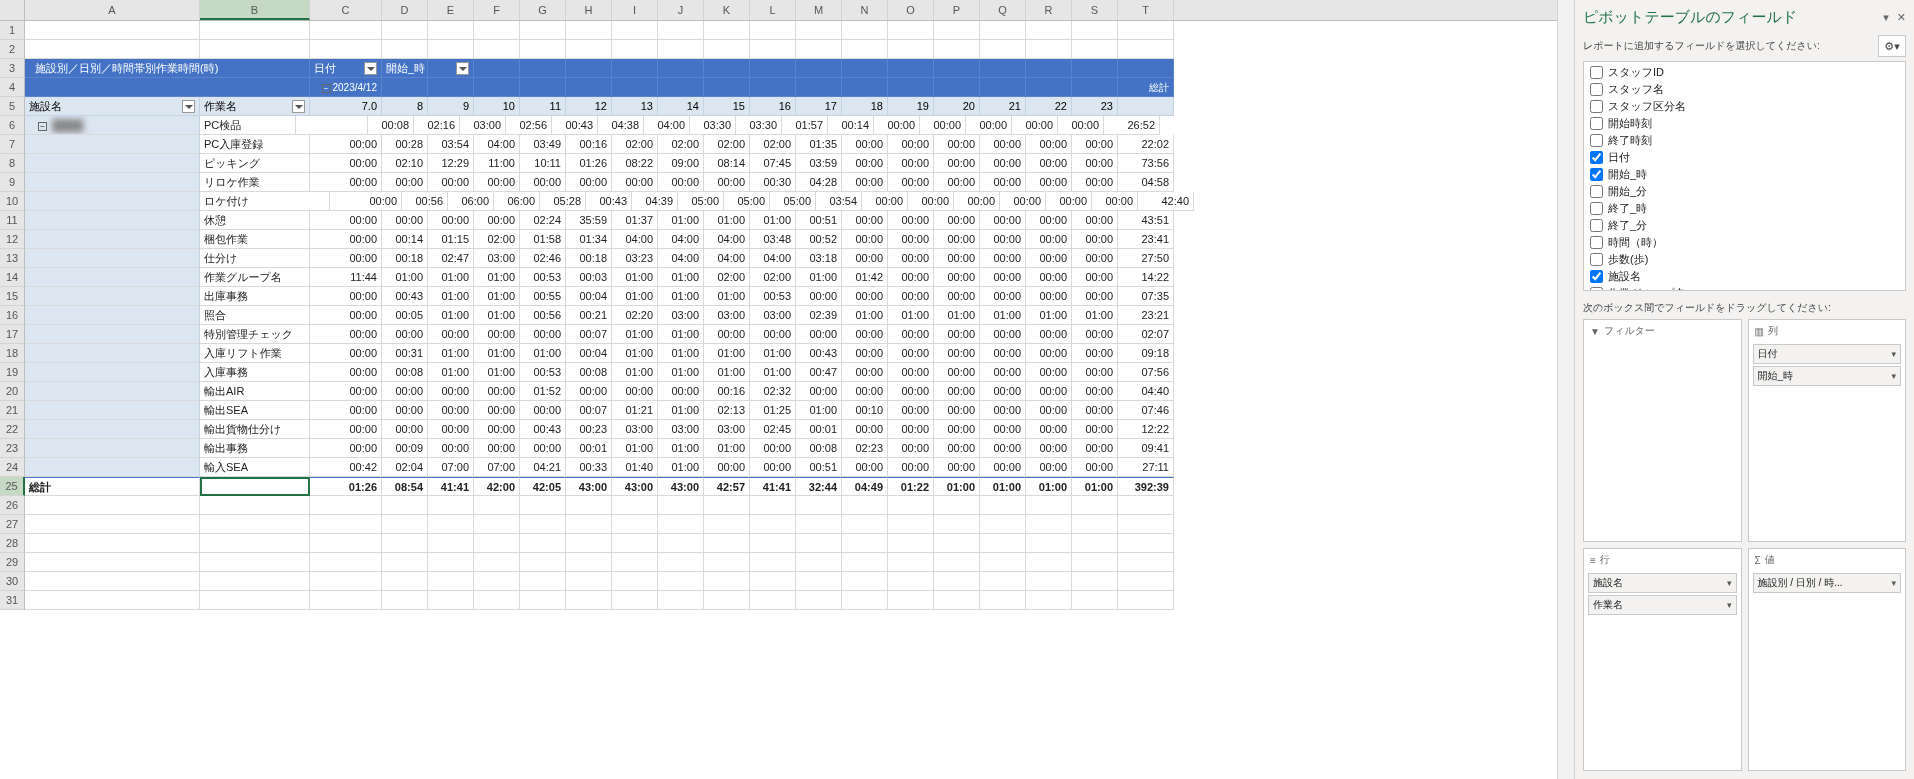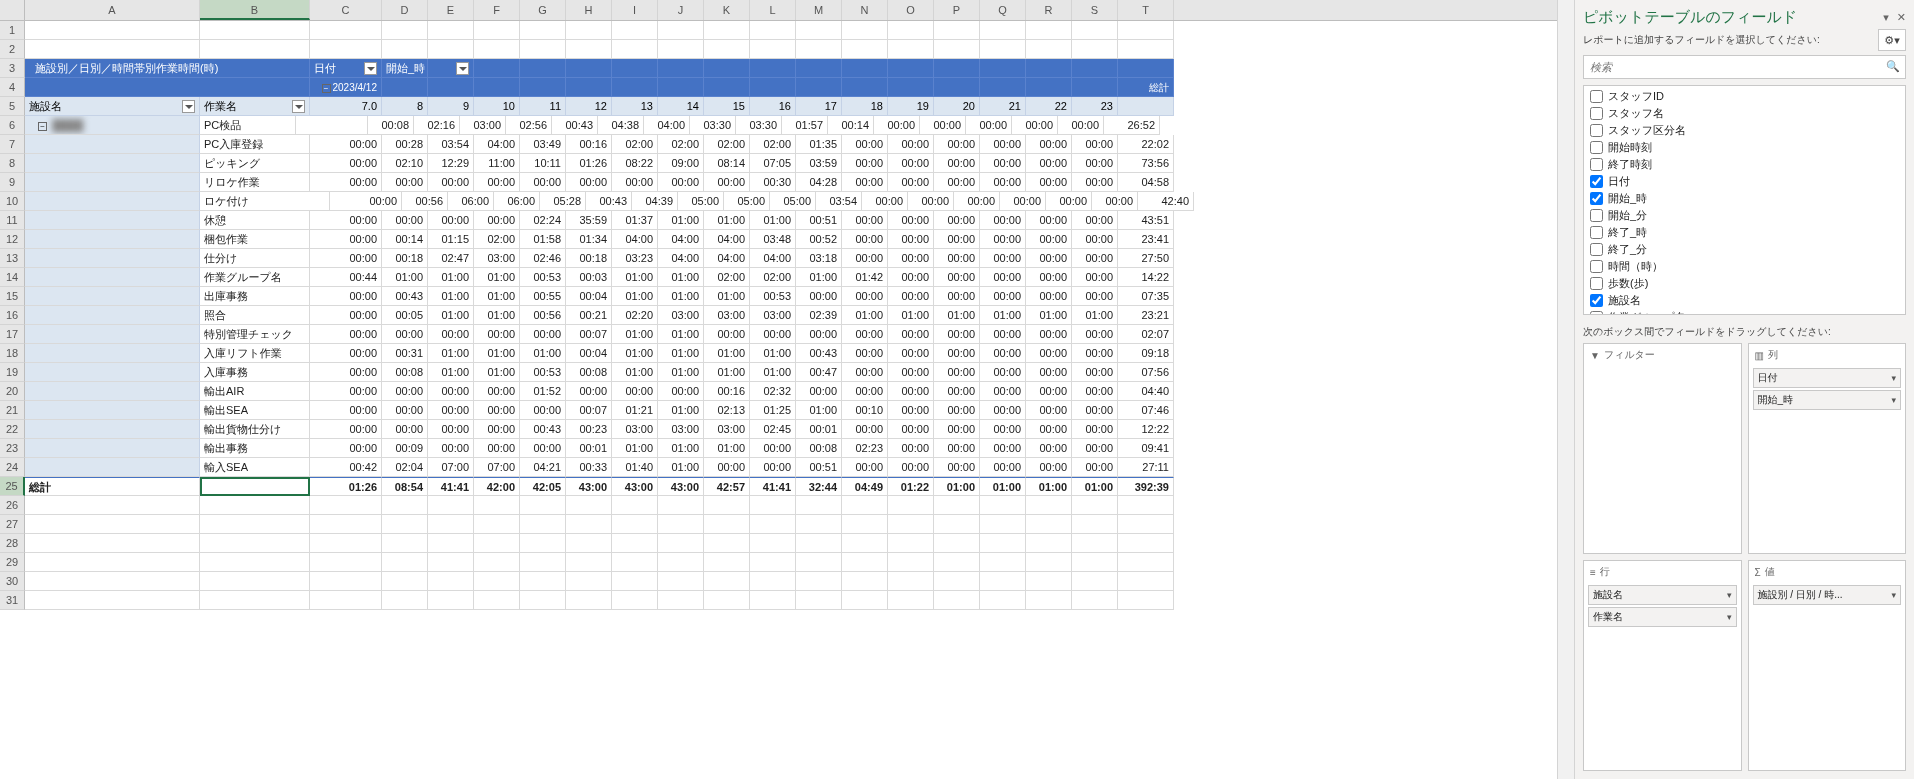--- a/index.html
+++ b/index.html
@@ -21,21 +21,21 @@
 .cell.body-a { background: #dce6f1; border-right: 1px solid #c5d2e6; }
 .cell.total { font-weight: bold; border-top: 1px solid #4472c4; }
 .cell.active { outline: 2px solid #217346; outline-offset: -2px; }
 .dd { float: right; width: 13px; height: 13px; background: #fff; border: 1px solid #999; margin-top: 3px; position: relative; }
 .dd::after { content: ""; position: absolute; top: 4px; left: 2px; border-left: 4px solid transparent; border-right: 4px solid transparent; border-top: 4px solid #555; }
 .collapse-btn { display: inline-block; width: 9px; height: 9px; border: 1px solid #666; font-size: 8px; line-height: 7px; text-align: center; margin-right: 2px; }
 .blurred { filter: blur(3px); color: #888; }
 .vscroll { width: 17px; background: #f1f1f1; border-left: 1px solid #d4d4d4; }
 
 .field-panel { width: 340px; background: #f3f2f1; border-left: 1px solid #d4d4d4; display: flex; flex-direction: column; padding: 8px; }
-.panel-title-row { display: flex; align-items: center; justify-content: space-between; margin-bottom: 2px; }
+.panel-title-row { display: flex; align-items: center; justify-content: space-between; margin-bottom: 8px; }
 .panel-title { font-size: 15px; color: #217346; }
 .panel-ctrls { display: flex; gap: 8px; color: #666; }
 .panel-sub { font-size: 10px; color: #444; margin-bottom: 4px; display: flex; justify-content: space-between; align-items: center; }
 .gear-btn { width: 28px; height: 22px; border: 1px solid #c8c8c8; background: #fff; display: flex; align-items: center; justify-content: center; font-size: 11px; }
 .search-box { position: relative; margin-bottom: 6px; }
 .search-box input { width: 100%; height: 24px; border: 1px solid #c8c8c8; padding: 0 24px 0 6px; font-size: 11px; font-style: italic; color: #888; background: #fff; }
 .search-ico { position: absolute; right: 6px; top: 5px; color: #888; }
 .field-list { background: #fff; border: 1px solid #c8c8c8; max-height: 230px; overflow-y: auto; padding: 2px 0; }
 .field-item { display: flex; align-items: center; padding: 1px 6px; font-size: 11px; }
 .field-item input { margin-right: 5px; }
@@ -242,21 +242,21 @@
           <div class="cell " style="width:110px">ピッキング</div>
           <div class="cell r" style="width:72px">00:00</div>
           <div class="cell r" style="width:46px">02:10</div>
           <div class="cell r" style="width:46px">12:29</div>
           <div class="cell r" style="width:46px">11:00</div>
           <div class="cell r" style="width:46px">10:11</div>
           <div class="cell r" style="width:46px">01:26</div>
           <div class="cell r" style="width:46px">08:22</div>
           <div class="cell r" style="width:46px">09:00</div>
           <div class="cell r" style="width:46px">08:14</div>
-          <div class="cell r" style="width:46px">07:05</div>
+          <div class="cell r" style="width:46px">07:45</div>
           <div class="cell r" style="width:46px">03:59</div>
           <div class="cell r" style="width:46px">00:00</div>
           <div class="cell r" style="width:46px">00:00</div>
           <div class="cell r" style="width:46px">00:00</div>
           <div class="cell r" style="width:46px">00:00</div>
           <div class="cell r" style="width:46px">00:00</div>
           <div class="cell r" style="width:46px">00:00</div>
           <div class="cell r" style="width:56px">73:56</div>
         </div>
         <div class="row">
@@ -371,21 +371,21 @@
           <div class="cell r" style="width:46px">00:00</div>
           <div class="cell r" style="width:46px">00:00</div>
           <div class="cell r" style="width:46px">00:00</div>
           <div class="cell r" style="width:46px">00:00</div>
           <div class="cell r" style="width:56px">27:50</div>
         </div>
         <div class="row">
           <div class="row-h">14</div>
           <div class="cell body-a" style="width:175px"></div>
           <div class="cell " style="width:110px">作業グループ名</div>
-          <div class="cell r" style="width:72px">00:44</div>
+          <div class="cell r" style="width:72px">11:44</div>
           <div class="cell r" style="width:46px">01:00</div>
           <div class="cell r" style="width:46px">01:00</div>
           <div class="cell r" style="width:46px">01:00</div>
           <div class="cell r" style="width:46px">00:53</div>
           <div class="cell r" style="width:46px">00:03</div>
           <div class="cell r" style="width:46px">01:00</div>
           <div class="cell r" style="width:46px">01:00</div>
           <div class="cell r" style="width:46px">02:00</div>
           <div class="cell r" style="width:46px">02:00</div>
           <div class="cell r" style="width:46px">01:00</div>
@@ -801,24 +801,20 @@
       <span>✕</span>
     </div>
   </div>
   <div class="panel-sub">
     <span>レポートに追加するフィールドを選択してください:</span>
     <span class="gear-btn">
       <span>⚙</span>
       <span>▾</span>
     </span>
   </div>
-  <div class="search-box">
-    <input type="text" placeholder="検索" style="">
-    <span class="search-ico">🔍</span>
-  </div>
   <div class="field-list" id="fieldlist">
       <label class="field-item">
         <input type="checkbox" style="">
         <span>スタッフID</span>
       </label>
       <label class="field-item">
         <input type="checkbox" style="">
         <span>スタッフ名</span>
       </label>
       <label class="field-item">

